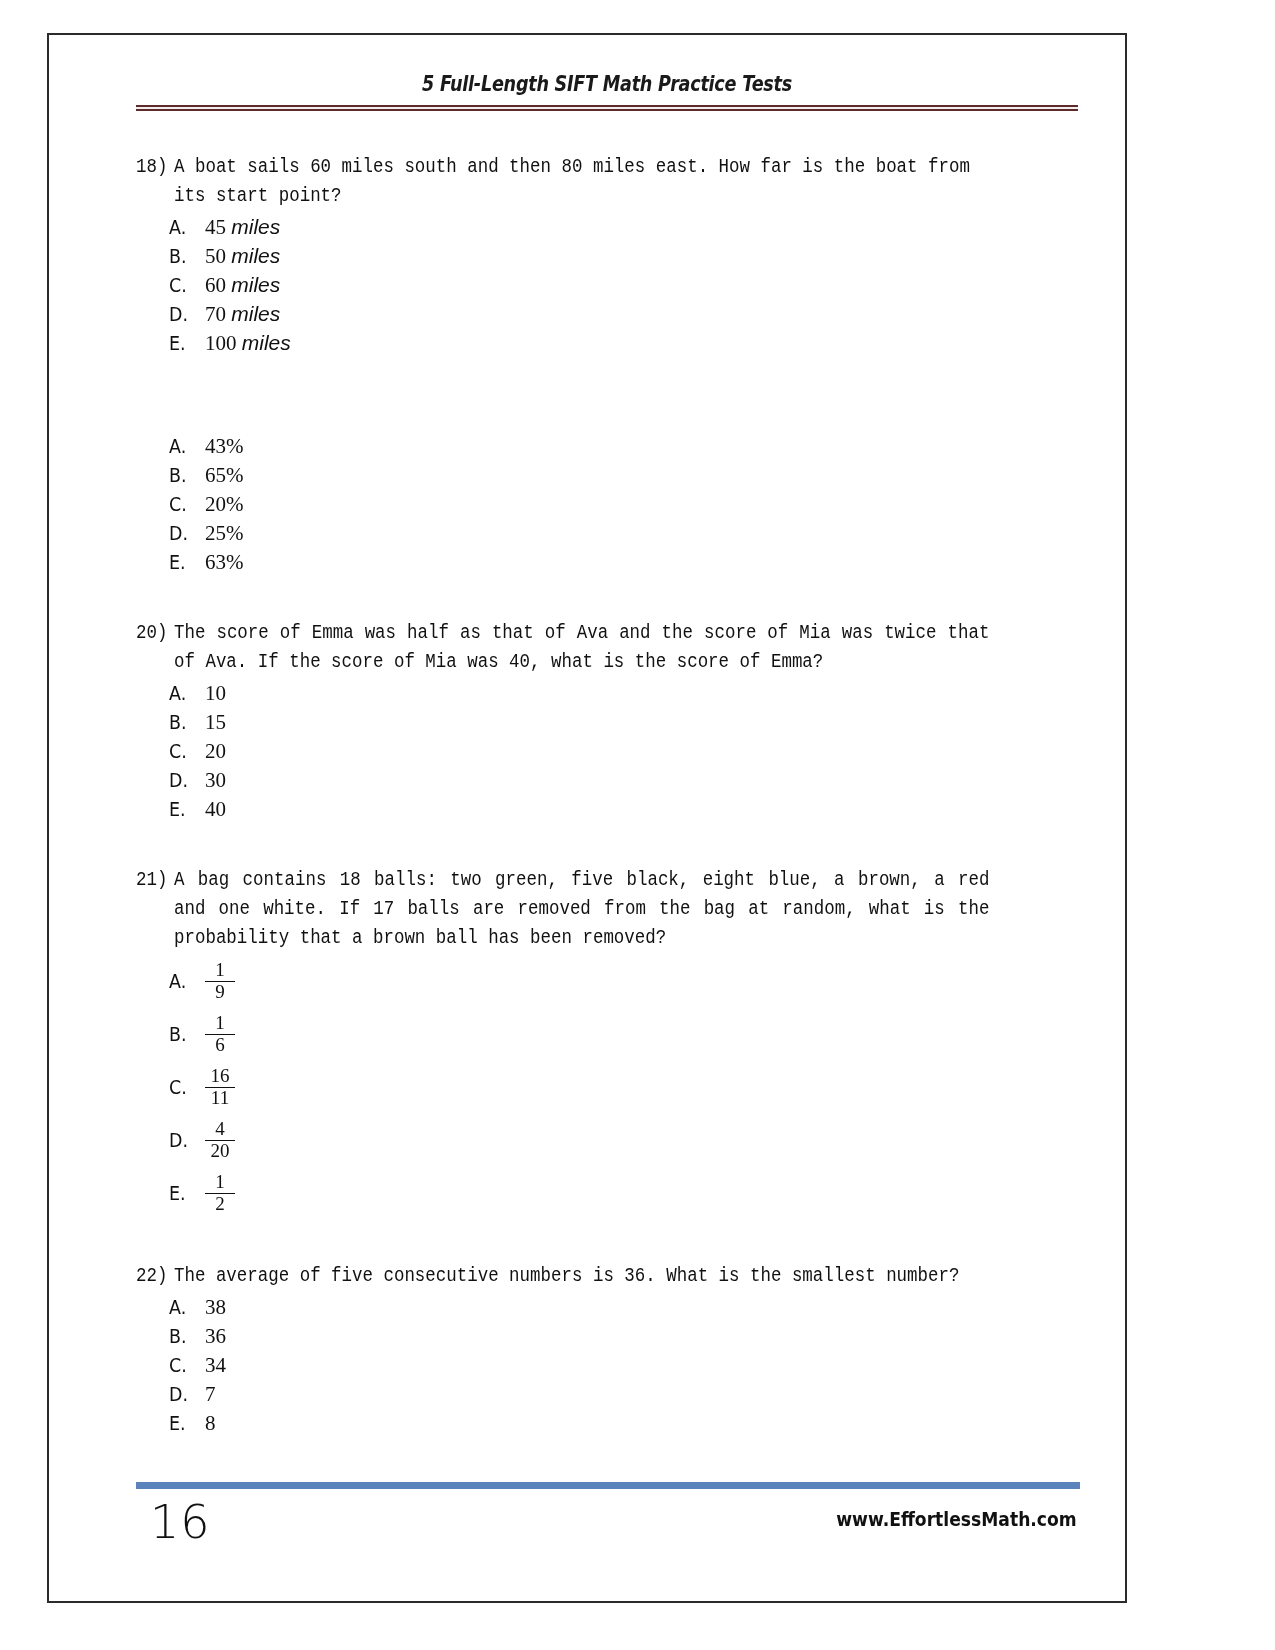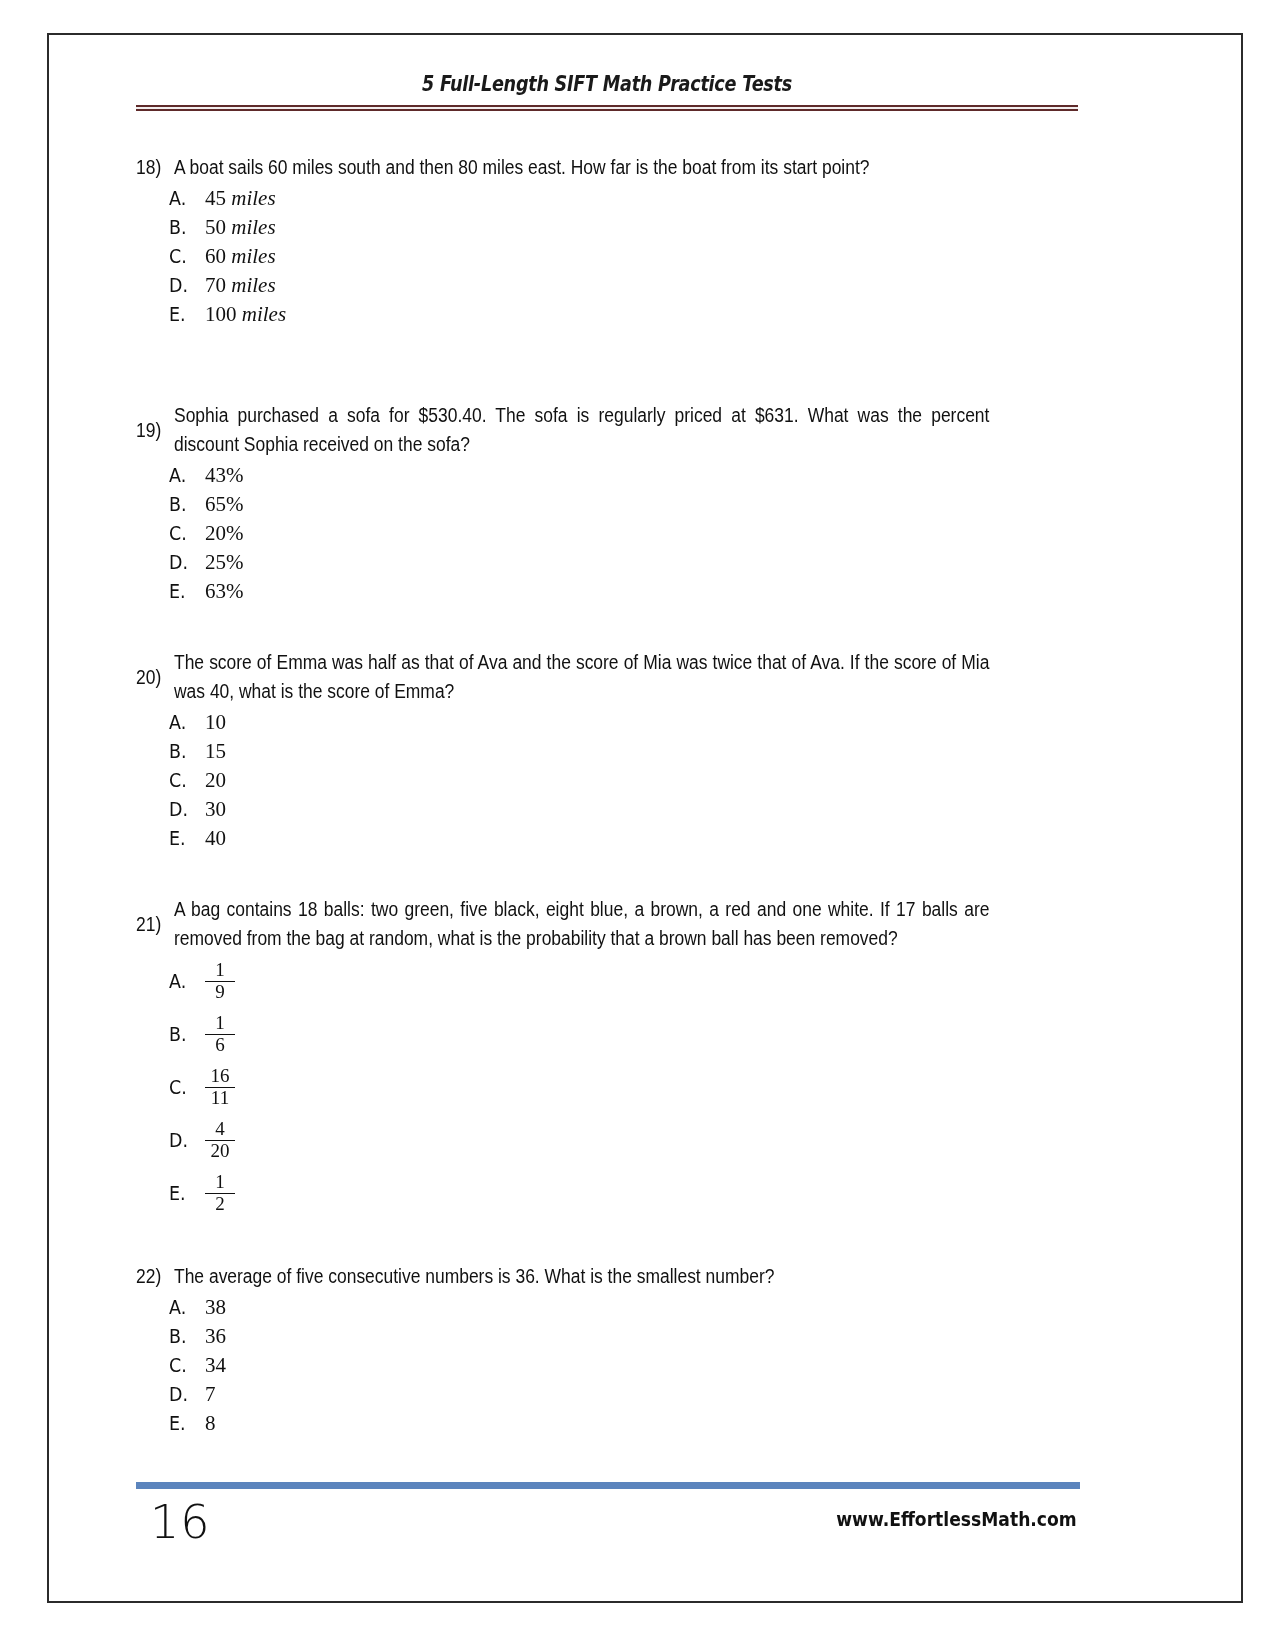--- a/index.html
+++ b/index.html
@@ -14,21 +14,21 @@
     color: #000000;
     overflow: hidden;
     position: relative;
   }
 
   
   .page {
     position: absolute;
     left: 47px;
     top: 33px;
-    width: 1196px;
+    width: 1080px;
     height: 1570px;
     border: 2px solid #2b2b2b;
     box-sizing: border-box;
     background: #fff;
   }
 
   .page-inner {
     position: absolute;
     left: 0; top: 0; right: 0; bottom: 0;
   }
@@ -69,22 +69,22 @@
     width: 944px;
   }
 
   .question {
     position: relative;
     margin-bottom: 0;
   }
 
   .q-line {
     display: flex;
-    align-items: center;
-    font-family: Liberation Sans, sans-serif;
+    align-items: flex-start;
+    font-family: Liberation Mono, monospace;
     font-size: 19.4px;
     line-height: 29px;
     color: #111;
   }
   .q-num {
     flex: 0 0 auto;
     width: 38px;
     transform: scaleX(0.9);
     transform-origin: left center;
     white-space: nowrap;
@@ -119,21 +119,21 @@
     transform-origin: left center;
   }
   .opt-val {
     flex: 0 0 auto;
     font-family: "Liberation Serif", serif;
     font-size: 21px;
     color: #111;
   }
   .opt-val .unit {
     font-style: italic;
-    font-family: Liberation Serif, serif;
+    font-family: Liberation Sans, sans-serif;
   }
 
   
   .opt.frac-opt {
     align-items: center;
     line-height: normal;
     height: 53px;
   }
   .opt.frac-opt .opt-letter {
     align-self: center;
@@ -237,24 +237,20 @@
           <div class="opt">
             <span class="opt-letter">E.</span>
             <span class="opt-val"><span>100</span>&nbsp;<span class="unit">miles</span></span>
           </div>
         </div>
       </div>
 
       <div class="gap-lg"></div>
 
       <div class="question">
-        <div class="q-line">
-          <span class="q-num">19)</span>
-          <span class="q-text">Sophia purchased a sofa for $530.40. The sofa is regularly priced at $631. What was the percent discount Sophia received on the sofa?</span>
-        </div>
         <div class="options">
           <div class="opt">
             <span class="opt-letter">A.</span>
             <span class="opt-val">43%</span>
           </div>
           <div class="opt">
             <span class="opt-letter">B.</span>
             <span class="opt-val">65%</span>
           </div>
           <div class="opt">

